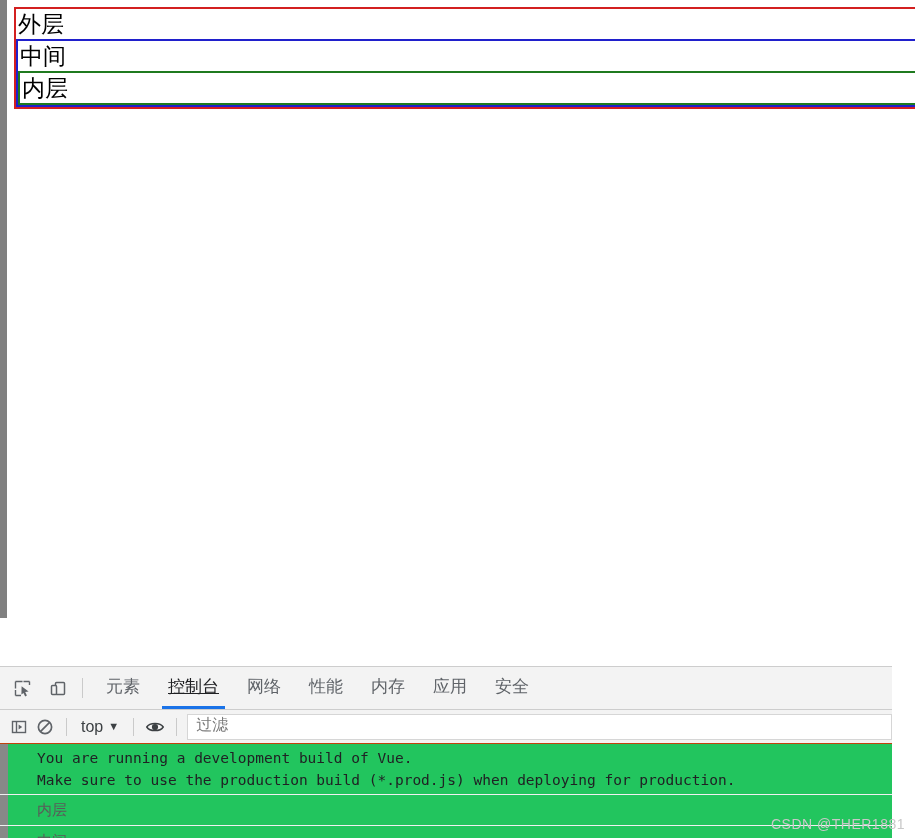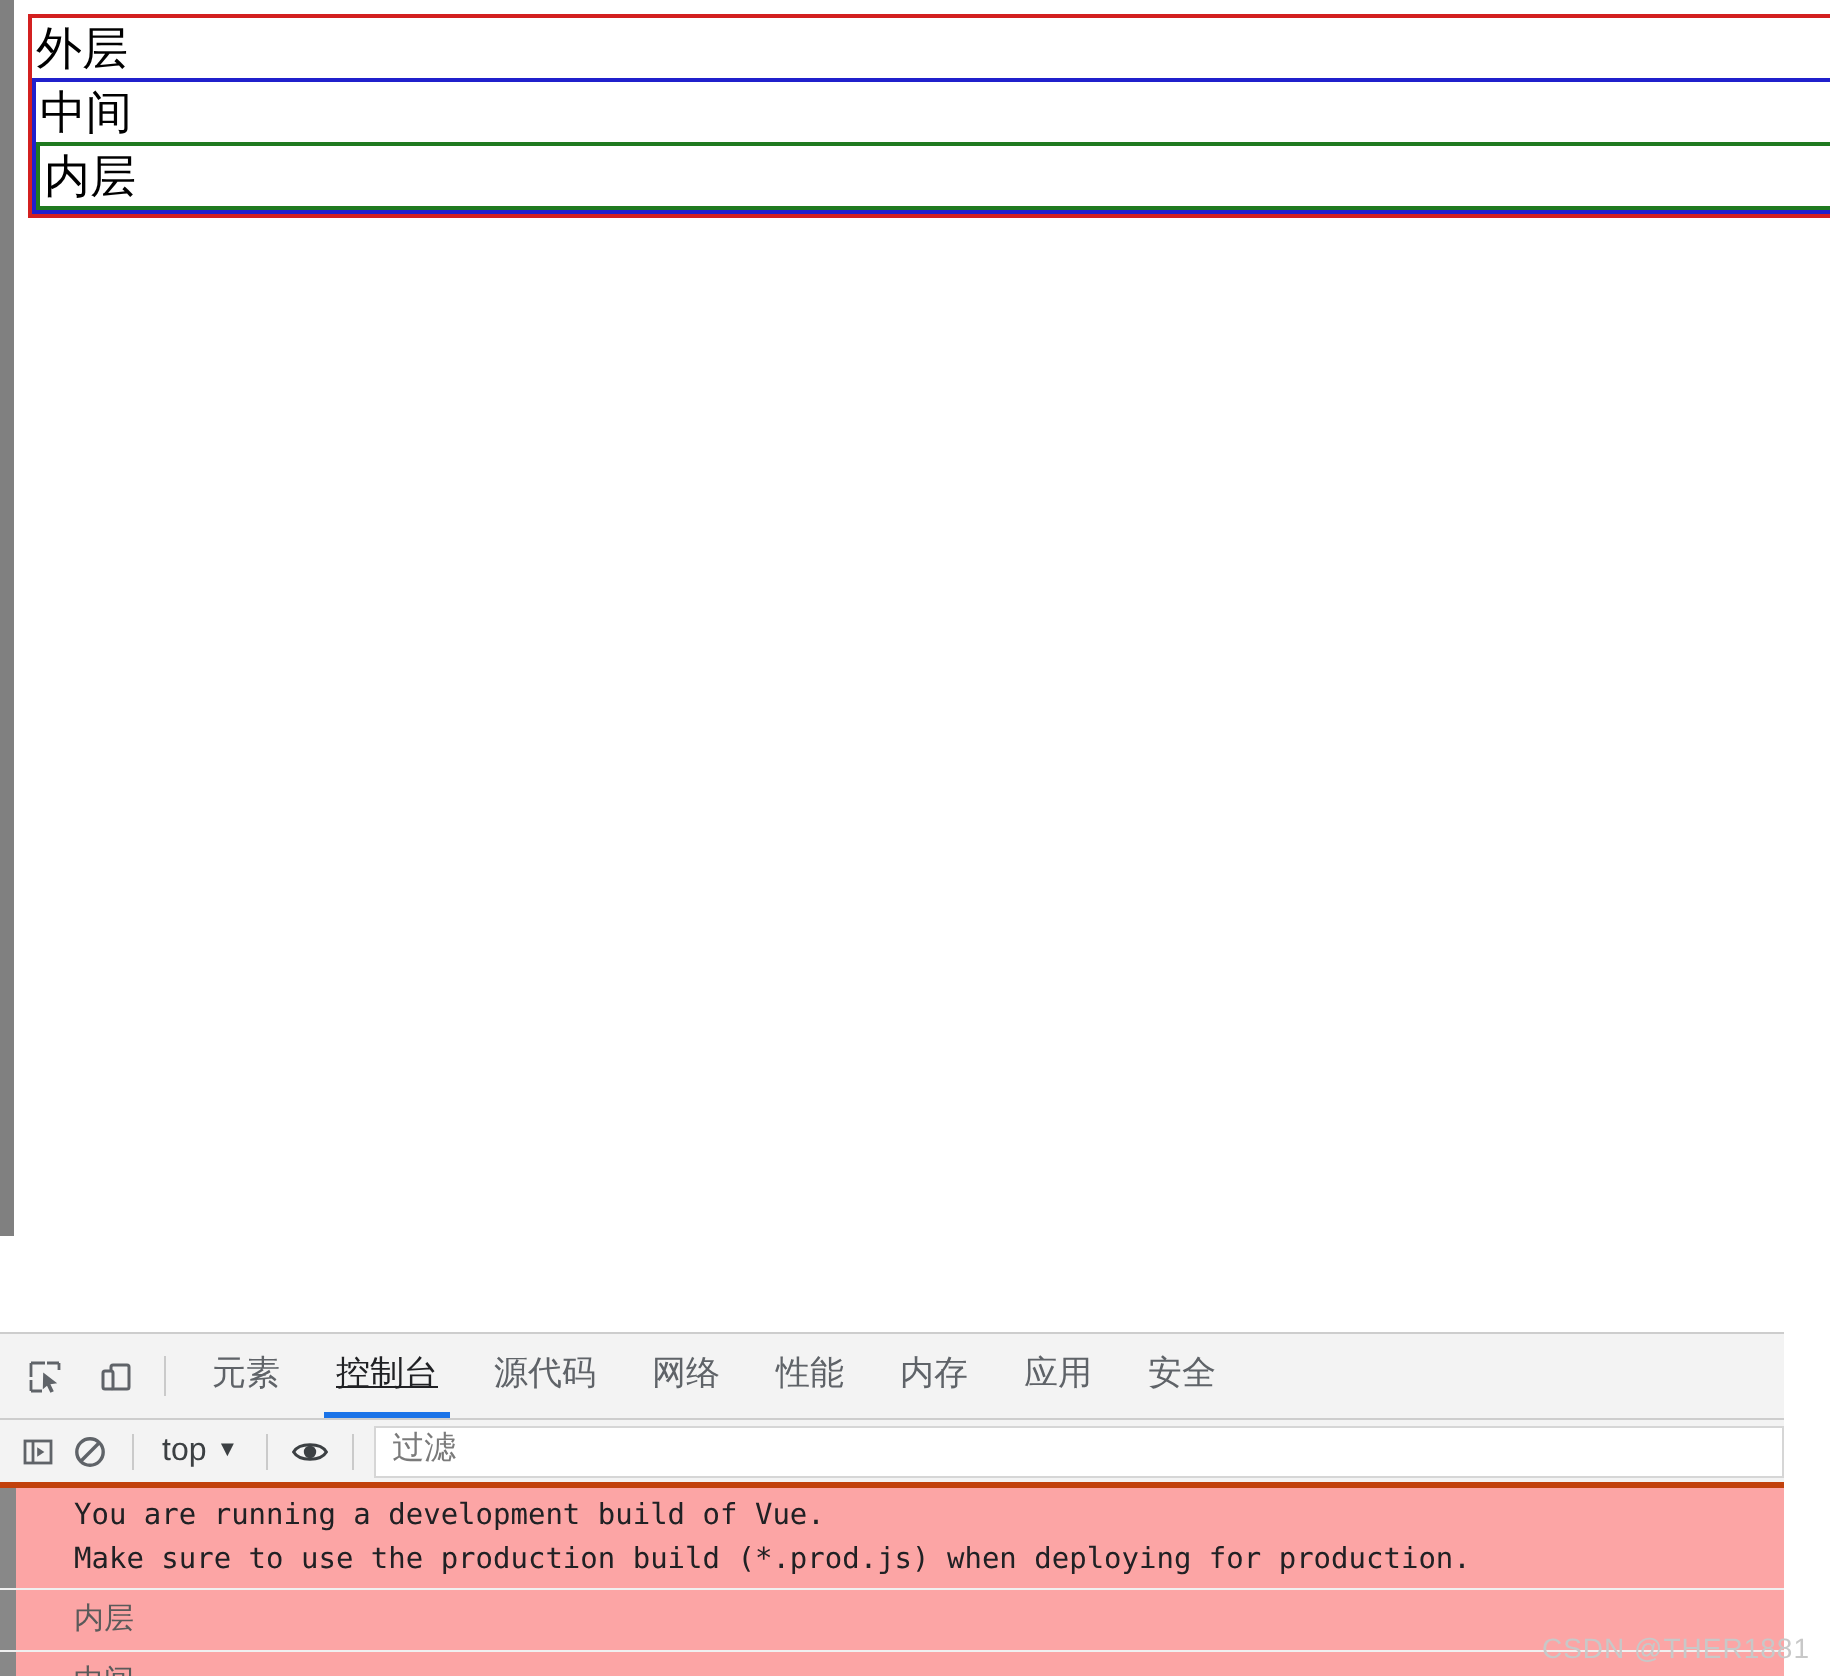--- a/index.html
+++ b/index.html
@@ -127,21 +127,21 @@
     bottom: 0;
     height: 3px;
     background: #1a73e8;
   }
 
   
   #console-toolbar {
     position: relative;
     height: 34px;
     background: #f3f3f3;
-    border-bottom: 3px solid #c2410c;
+    border-bottom: 1px solid #c2410c;
     display: flex;
     align-items: center;
     padding-left: 6px;
     box-sizing: border-box;
   }
   .ct-icon {
     width: 26px;
     height: 26px;
     display: flex;
     align-items: center;
@@ -194,21 +194,21 @@
     position: relative;
     height: 144px;
     background: #ffffff;
     overflow: hidden;
   }
   .msg {
     position: relative;
     display: flex;
     align-items: flex-start;
     border-bottom: 1px solid #f0f0f0;
-    background: #fca5a5;
+    background: #22c55e;
     min-height: 22px;
   }
   .msg .gutter {
     width: 8px;
     flex: 0 0 8px;
     align-self: stretch;
     background: #888888;
   }
   .msg.warnish .gutter { background: #888888; }
   .msg-text {
@@ -279,21 +279,20 @@
       <svg width="19" height="19" viewBox="0 0 19 19">
         <rect x="6.5" y="3.5" width="9" height="12" rx="1" stroke="#5f6368" stroke-width="1.5" fill="none"></rect>
         <rect x="2.5" y="6.5" width="5" height="9" rx="1" stroke="#5f6368" stroke-width="1.5" fill="#f3f3f3"></rect>
       </svg>
     </div>
 
     <div class="tb-sep"></div>
 
     <div class="tab">元素</div>
     <div class="tab active">控制台</div>
-    <div class="tab">源代码</div>
     <div class="tab">网络</div>
     <div class="tab">性能</div>
     <div class="tab">内存</div>
     <div class="tab">应用</div>
     <div class="tab">安全</div>
   </div>
 
   <div id="console-toolbar">
 
     <div class="ct-icon">

